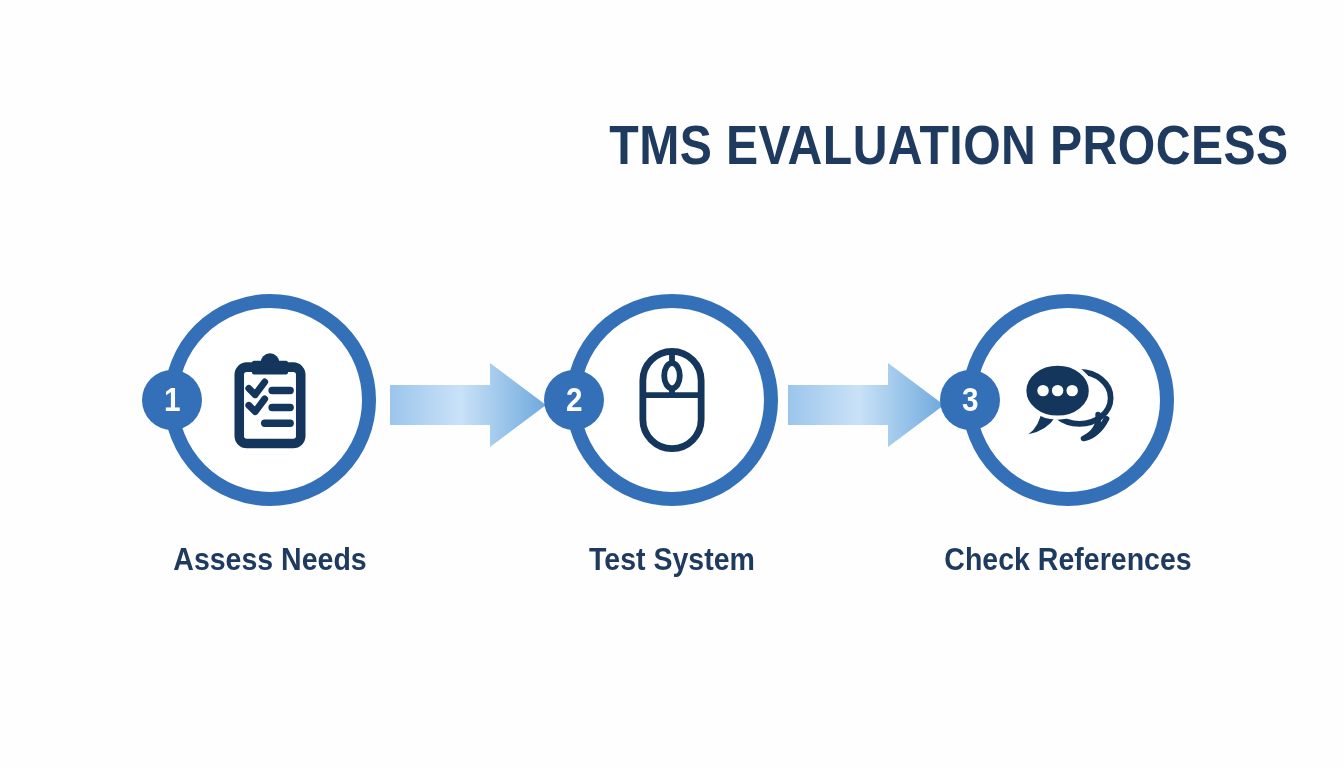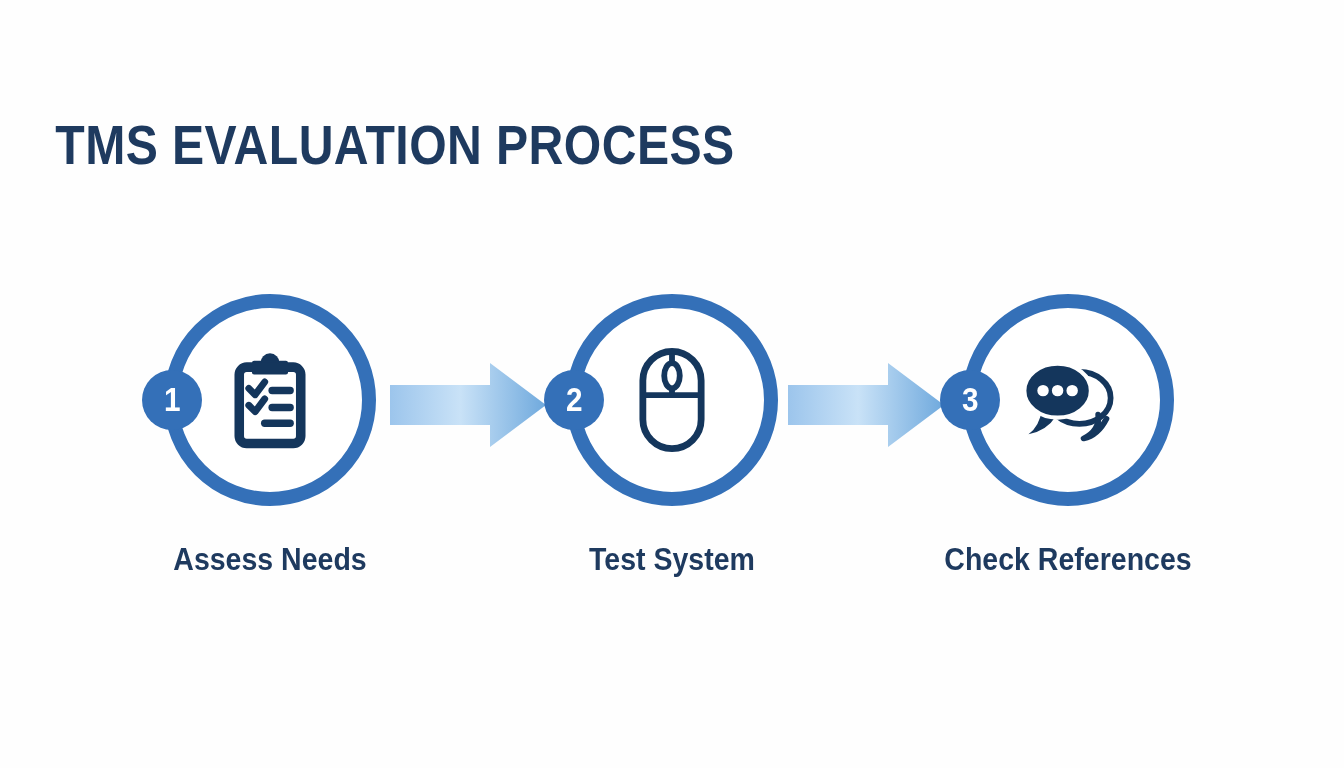--- a/index.html
+++ b/index.html
@@ -11,21 +11,21 @@
     --arrow-dark:#6FA9DD;
     --bg:#FEFEFE;
   }
   *{margin:0;padding:0;box-sizing:border-box;}
   html,body{width:1344px;height:768px;overflow:hidden;}
   body{background:var(--bg);font-family:"Liberation Sans","DejaVu Sans",sans-serif;}
   .canvas{position:relative;width:1344px;height:768px;background:var(--bg);}
 
   .title{
     position:absolute;top:112px;left:0;width:100%;
-    text-align:left;color:var(--text-navy);
+    text-align:right;color:var(--text-navy);
     font-size:56px;font-weight:700;letter-spacing:.5px;
   }
   .title .squeeze{display:inline-block;transform:scaleX(.86);transform-origin:center;white-space:nowrap;}
 
   .step{position:absolute;top:294px;width:212px;height:212px;}
   .step-1{left:164px;} .step-2{left:566px;} .step-3{left:962px;}
 
   .ring{
     width:212px;height:212px;border-radius:50%;
     border:14px solid var(--ring-blue);background:#fff;

